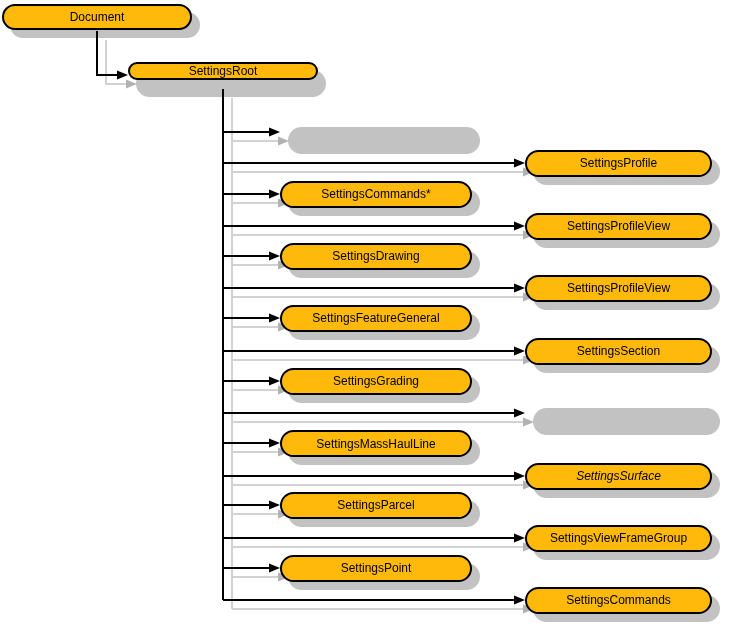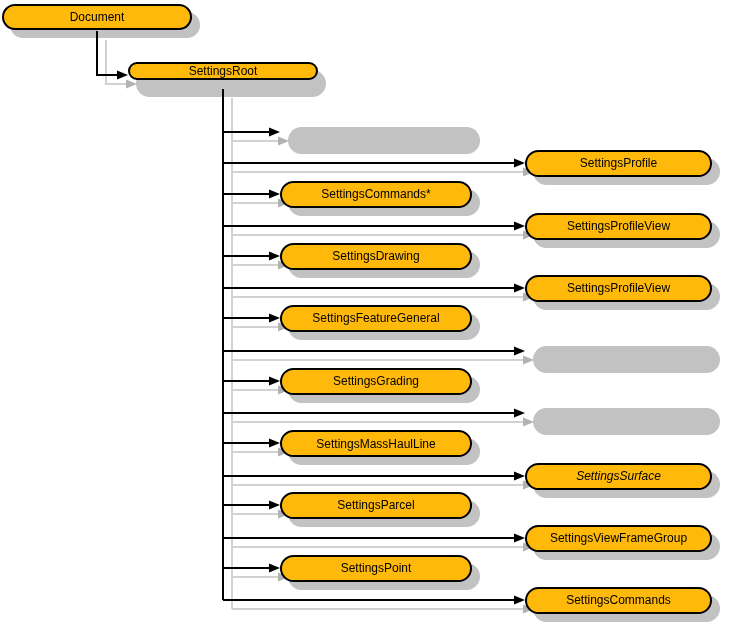--- a/index.html
+++ b/index.html
@@ -131,20 +131,21 @@
     <div class="node" style="left: 280px; top: 491.5px; width: 192px;">SettingsParcel</div>
     <div class="nshadow" style="left: 288px; top: 499.5px; width: 192px; height: 27px;"></div>
     <div class="node" style="left: 280px; top: 554.5px; width: 192px;">SettingsPoint</div>
     <div class="nshadow" style="left: 288px; top: 562.5px; width: 192px; height: 27px;"></div>
     <div class="node" style="left: 525px; top: 149.5px; width: 187px;">SettingsProfile</div>
     <div class="nshadow" style="left: 533px; top: 157.5px; width: 187px; height: 27px;"></div>
     <div class="node" style="left: 525px; top: 212.5px; width: 187px;">SettingsProfileView</div>
     <div class="nshadow" style="left: 533px; top: 220.5px; width: 187px; height: 27px;"></div>
     <div class="node" style="left: 525px; top: 274.5px; width: 187px;">SettingsProfileView</div>
     <div class="nshadow" style="left: 533px; top: 282.5px; width: 187px; height: 27px;"></div>
+    <div class="node" style="left: 525px; top: 337.5px; width: 187px;">SettingsSection</div>
     <div class="nshadow" style="left: 533px; top: 345.5px; width: 187px; height: 27px;"></div>
     <div class="nshadow" style="left: 533px; top: 407.5px; width: 187px; height: 27px;"></div>
     <div class="node" style="left: 525px; top: 462.5px; width: 187px; font-style: italic;">SettingsSurface</div>
     <div class="nshadow" style="left: 533px; top: 470.5px; width: 187px; height: 27px;"></div>
     <div class="node" style="left: 525px; top: 524.5px; width: 187px;">SettingsViewFrameGroup</div>
     <div class="nshadow" style="left: 533px; top: 532.5px; width: 187px; height: 27px;"></div>
     <div class="node" style="left: 525px; top: 586.5px; width: 187px;">SettingsCommands</div>
     <div class="nshadow" style="left: 533px; top: 594.5px; width: 187px; height: 27px;"></div>
   </div>
 

